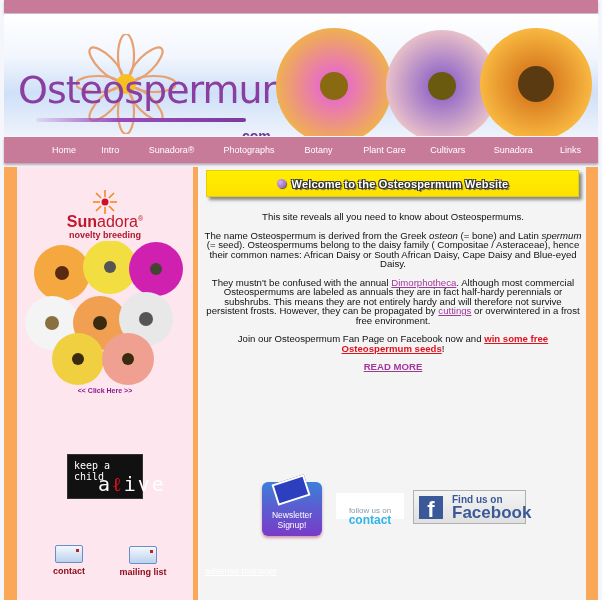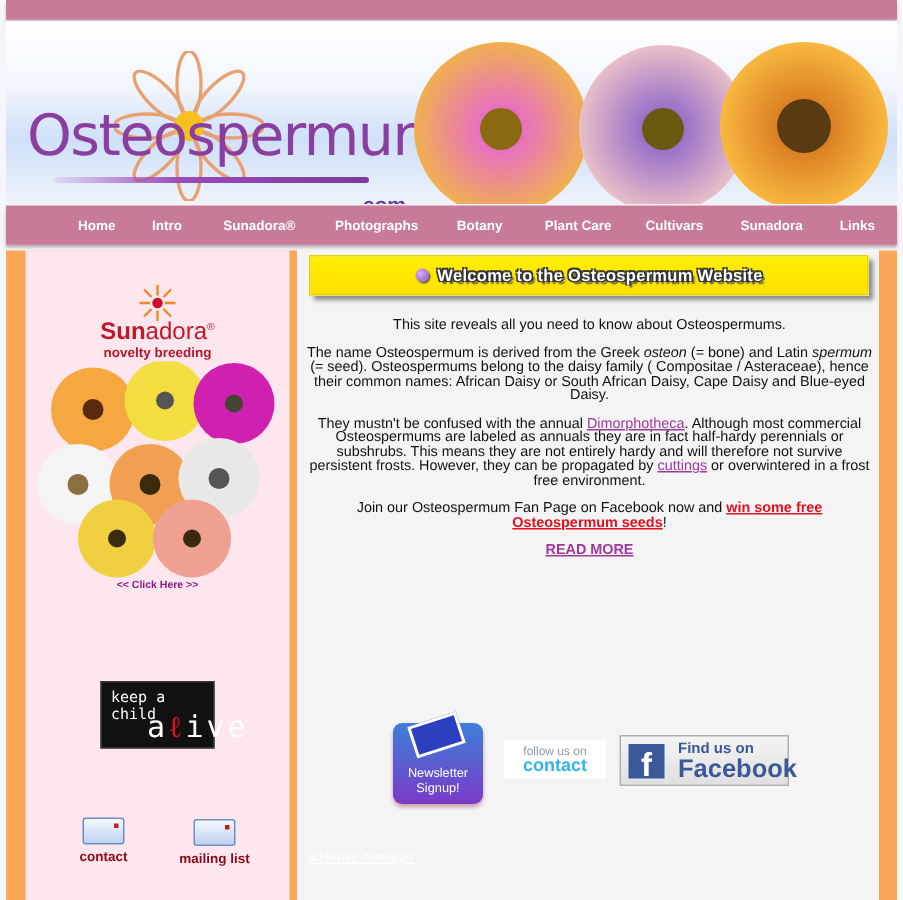--- a/index.html
+++ b/index.html
@@ -8,21 +8,21 @@
   .topbar { position: absolute; left: 4px; top: 0; width: 594px; height: 13px; background: #c77b98; box-shadow: 0 2px 2px #c8b8c8; }
   .header { position: absolute; left: 4px; top: 14px; width: 594px; height: 122px;
     background: linear-gradient(to bottom, #ffffff 0%, #f2f6fd 35%, #cfe0f8 65%, #eef3fb 100%); overflow: hidden; }
   .logo { position: absolute; left: 12px; top: 20px; width: 260px; height: 100px; }
   .logo-flower { position: absolute; left: 60px; top: 0; width: 100px; height: 100px; }
   .logo-text { position: absolute; left: 2px; top: 34px; font-size: 38px; color: #8a3fa0; letter-spacing: -1px; font-family: "DejaVu Sans", sans-serif; }
   .logo-com { position: absolute; left: 222px; top: 70px; font-size: 14px; font-weight: bold; color: #6a3a9a; margin-top: 24px; }
   .logo-swoosh { position: absolute; left: 20px; top: 84px; width: 210px; height: 4px; background: linear-gradient(to right, rgba(150,60,180,0.1), #9a4bb8 40%, #7b3a9c); border-radius: 3px; }
   .flowers { position: absolute; left: 270px; top: 0; width: 324px; height: 122px; }
   .navbar { position: absolute; left: 4px; top: 137px; width: 594px; height: 26px; background: #c77b98; box-shadow: 0 2px 2px #b9a9b9; display: flex; align-items: center; padding-left: 48px; }
-  .nav-item { color: #ffffff; font-size: 9px; font-weight: bold; margin-right: 10px; cursor: pointer; }
+  .nav-item { color: #ffffff; font-size: 9px; font-weight: normal; margin-right: 10px; cursor: pointer; }
   .left-outer { position: absolute; left: 4px; top: 167px; width: 194px; height: 433px; background: #fba758; }
   .left-inner { position: absolute; left: 17px; top: 167px; width: 176px; height: 433px; background: #fde6ee; }
   .right-outer { position: absolute; left: 586px; top: 167px; width: 12px; height: 433px; background: #fba758; }
   .main { position: absolute; left: 200px; top: 167px; width: 386px; height: 433px; background: #f4f4f4; }
   .welcome { position: absolute; left: 206px; top: 170px; width: 373px; height: 27px; background: linear-gradient(#ffee00, #ffe100); border: 1px solid #e5cf00; box-shadow: 3px 3px 3px #8a8a8a; display: flex; align-items: center; justify-content: center; }
   .welcome-dot { width: 9px; height: 9px; border-radius: 50%; background: radial-gradient(circle at 35% 35%, #d6b3f0, #8a4bc8); margin-right: 6px; box-shadow: 1px 1px 1px #555; }
   .welcome-text { font-size: 11px; font-weight: bold; color: #ffffff; text-shadow: -1px -1px 0 #333, 1px -1px 0 #333, -1px 1px 0 #333, 1px 1px 0 #333, 2px 2px 1px #555; letter-spacing: 0.2px; }
   .content { position: absolute; left: 204px; top: 212px; width: 378px; font-size: 9.6px; line-height: 9.5px; color: #111; text-align: center; }
   .content p { margin-bottom: 9px; }
   .content a { color: #a0389c; text-decoration: underline; }
@@ -39,21 +39,21 @@
   .kcal-bot { position: absolute; left: 8px; top: 17px; font-size: 20px; font-family: "DejaVu Sans Mono", monospace; letter-spacing: 2px; margin-left: 22px; }
   .kcal-ribbon { color: #e01020; }
   .mailbtn { position: absolute; text-align: center; }
   .env { width: 28px; height: 18px; margin: 0 auto; background: linear-gradient(#f4f8ff, #bcd2ee); border: 1px solid #6b8fc4; border-radius: 2px; position: relative; }
   .env::after { content: ""; position: absolute; right: 3px; top: 3px; width: 3px; height: 3px; background: #c02020; }
   .mail-label { font-size: 9px; font-weight: bold; color: #8a0a18; margin-top: 3px; white-space: nowrap; }
   .newsletter { position: absolute; left: 262px; top: 482px; width: 60px; height: 54px; border-radius: 6px; background: linear-gradient(#3d7fd8, #7a3ac8); box-shadow: 0 2px 3px #c9a; color: #fff; font-size: 8.5px; text-align: center; padding-left: 24px; }
   .newsletter .nl-env { position: absolute; left: 12px; top: -3px; width: 34px; height: 22px; background: #2c3fbf; border: 2px solid #fff; transform: rotate(-18deg); }
   .newsletter .nl-text { position: absolute; left: 0; right: 0; top: 28px; line-height: 10px; }
   .twitter { position: absolute; left: 336px; top: 493px; width: 68px; height: 26px; background: #fff; text-align: center; }
-  .tw-small { font-size: 8px; color: #8a9aa8; margin-top: 3px; }
+  .tw-small { font-size: 8px; color: #8a9aa8; margin-top: 13px; }
   .tw-big { font-size: 12px; font-weight: bold; color: #33b5e8; line-height: 10px; }
   .facebook { position: absolute; left: 413px; top: 490px; width: 113px; height: 34px; background: linear-gradient(#f4f4f4, #e0e0e0); border: 1px solid #b0b0b0; }
   .fb-logo { position: absolute; left: 5px; top: 5px; width: 24px; height: 23px; background: #3b5998; color: #fff; font-size: 22px; font-weight: bold; text-align: center; line-height: 28px; }
   .fb-small { position: absolute; left: 38px; top: 3px; font-size: 10px; color: #3b5998; font-weight: bold; }
   .fb-big { position: absolute; left: 38px; top: 12px; font-size: 17px; color: #3b5998; font-weight: bold; }
   .adsense { position: absolute; left: 205px; top: 566px; font-size: 9px; color: #ffffff; text-decoration: underline; }
 </style>
 </head>
 <body>
 

